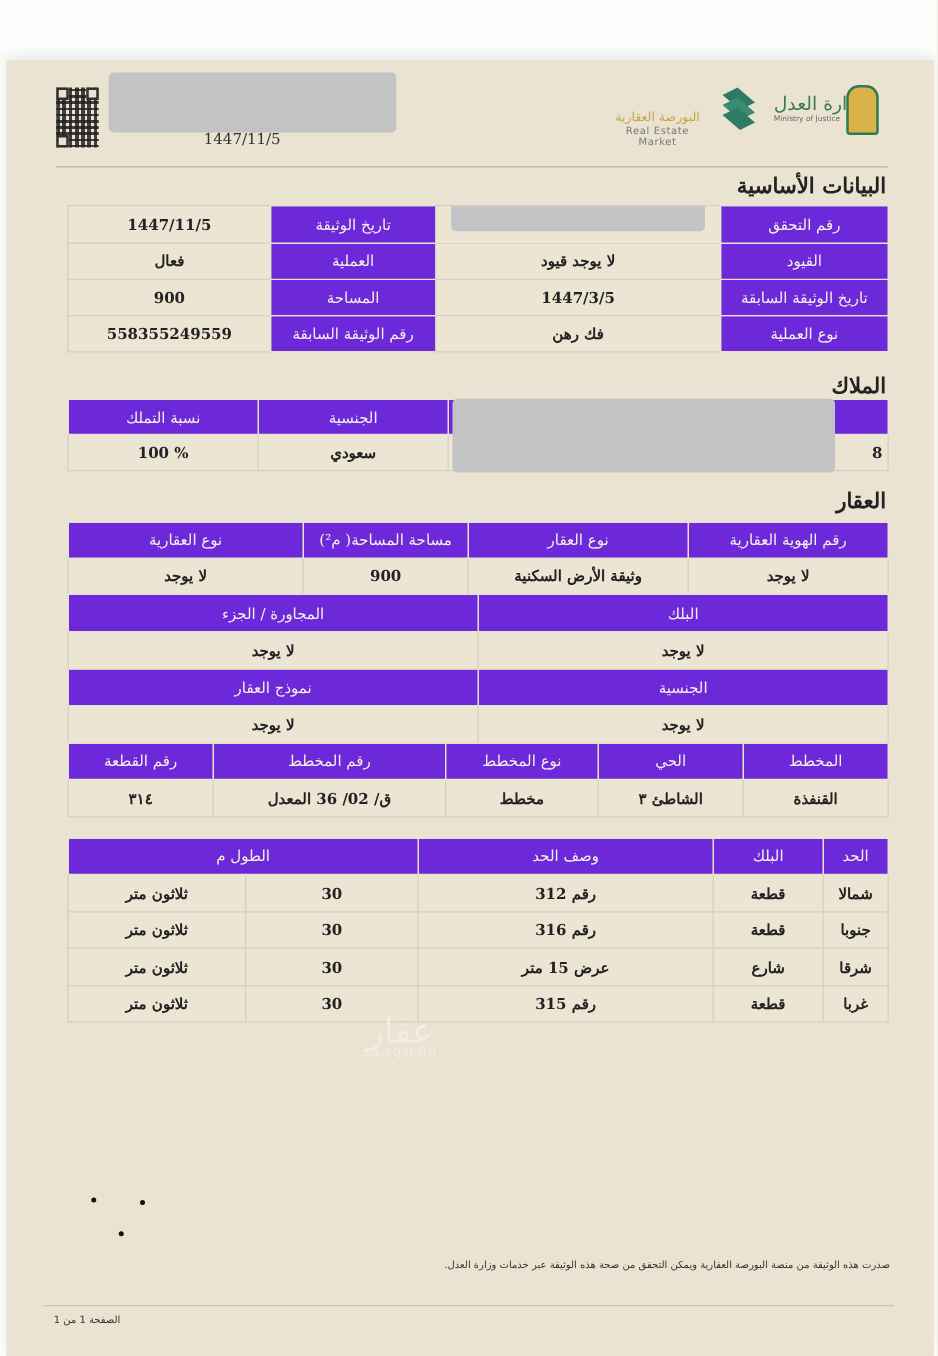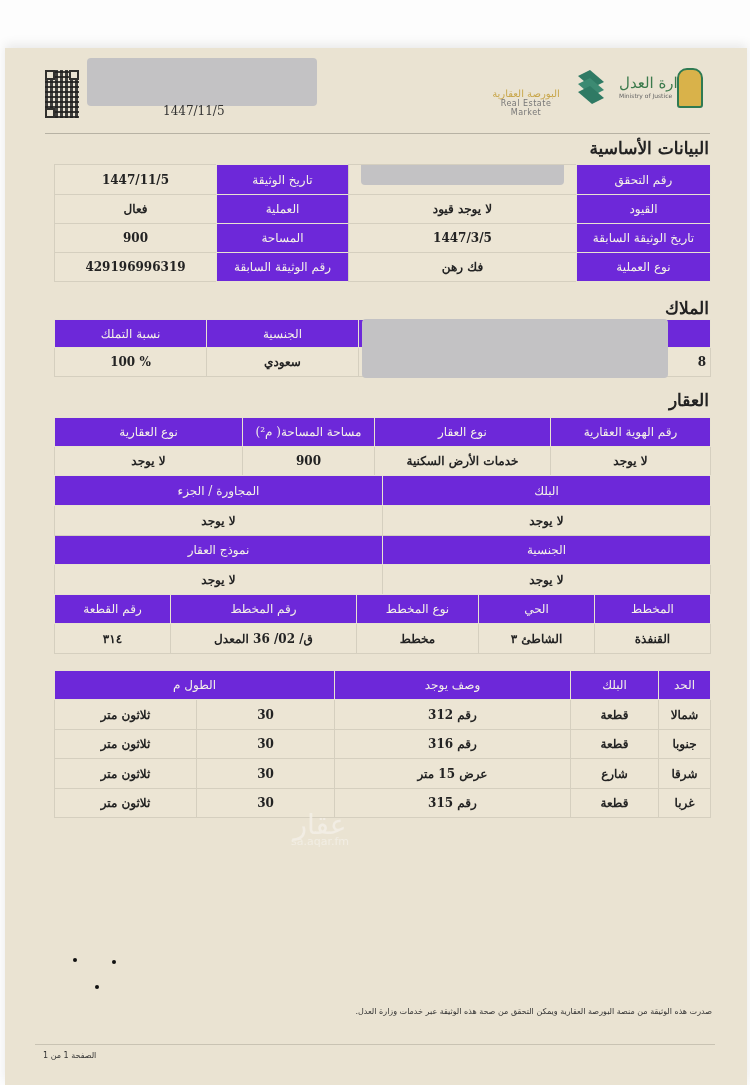--- a/index.html
+++ b/index.html
@@ -139,21 +139,21 @@
     <tr style="height:29px">
       <td class="h">تاريخ الوثيقة السابقة</td>
       <td class="v">1447/3/5</td>
       <td class="h">المساحة</td>
       <td class="v">900</td>
     </tr>
     <tr style="height:29px">
       <td class="h">نوع العملية</td>
       <td class="v">فك رهن</td>
       <td class="h">رقم الوثيقة السابقة</td>
-      <td class="v">429196996319</td>
+      <td class="v">558355249559</td>
     </tr>
   </tbody>
     </table>
 
   <div class="abs section-title" style="top:250px;">الملاك</div>
   <table style="left:49px;top:271px;width:656px;">
     <colgroup>
         <col style="width:120px">
         <col style="width:232px">
         <col style="width:152px">
@@ -186,21 +186,21 @@
       </colgroup>
     <tbody>
         <tr style="height:29px">
       <td class="h">رقم الهوية العقارية</td>
       <td class="h">نوع العقار</td>
       <td class="h">مساحة المساحة( م²)</td>
       <td class="h">نوع العقارية</td>
     </tr>
     <tr style="height:29px">
       <td class="v">لا يوجد</td>
-      <td class="v">خدمات الأرض السكنية</td>
+      <td class="v">وثيقة الأرض السكنية</td>
       <td class="v">900</td>
       <td class="v">لا يوجد</td>
     </tr>
   </tbody>
     </table>
   <table style="left:49px;top:427px;width:656px;">
     <colgroup>
         <col style="width:328px">
         <col style="width:328px">
       </colgroup>
@@ -254,21 +254,21 @@
         <col style="width:52px">
         <col style="width:88px">
         <col style="width:236px">
         <col style="width:138px">
         <col style="width:142px">
       </colgroup>
     <tbody>
         <tr style="height:29px">
       <td class="h">الحد</td>
       <td class="h">البلك</td>
-      <td class="h">وصف يوجد</td>
+      <td class="h">وصف الحد</td>
       <td class="h" colspan="2">الطول م</td>
     </tr>
     <tr style="height:30px">
       <td class="v">شمالا</td>
       <td class="v">قطعة</td>
       <td class="v">رقم 312</td>
       <td class="v">30</td>
       <td class="v">ثلاثون متر</td>
     </tr>
     <tr style="height:29px">

